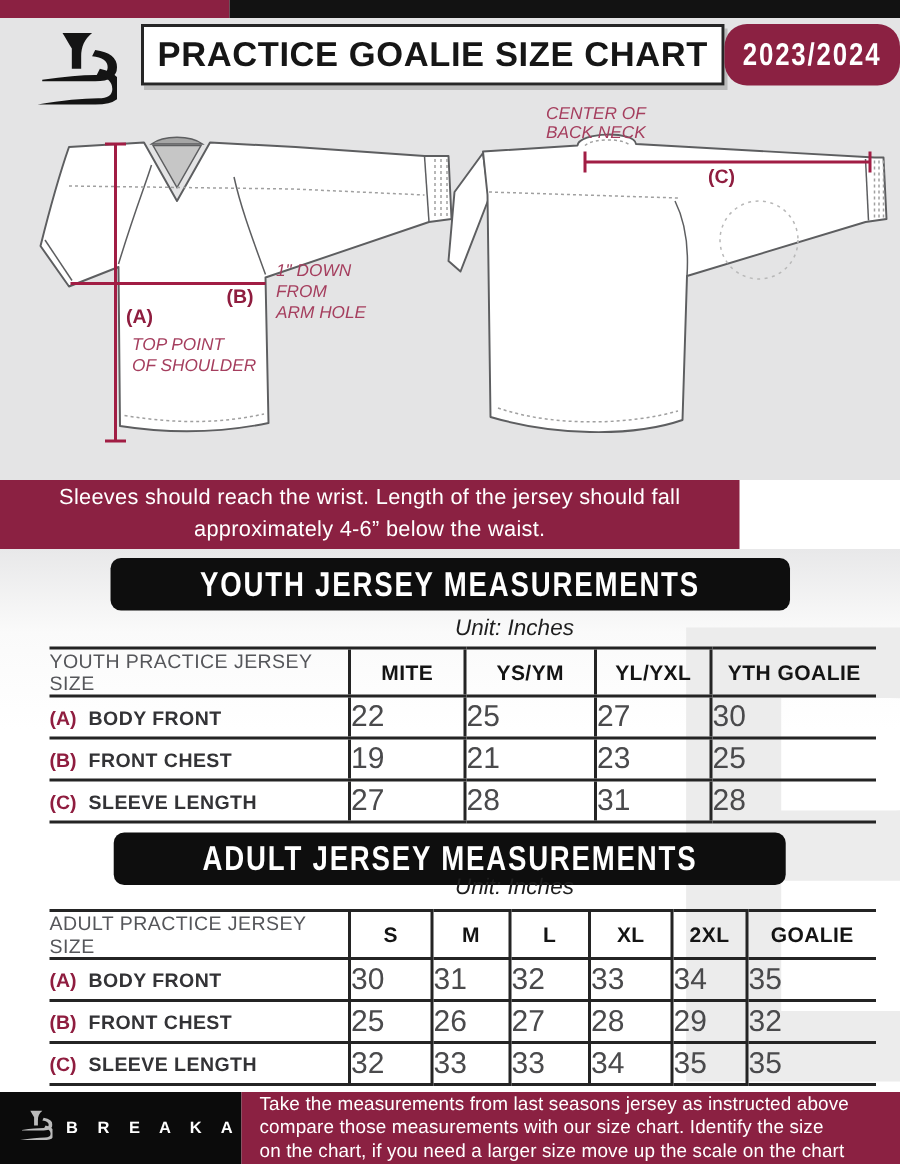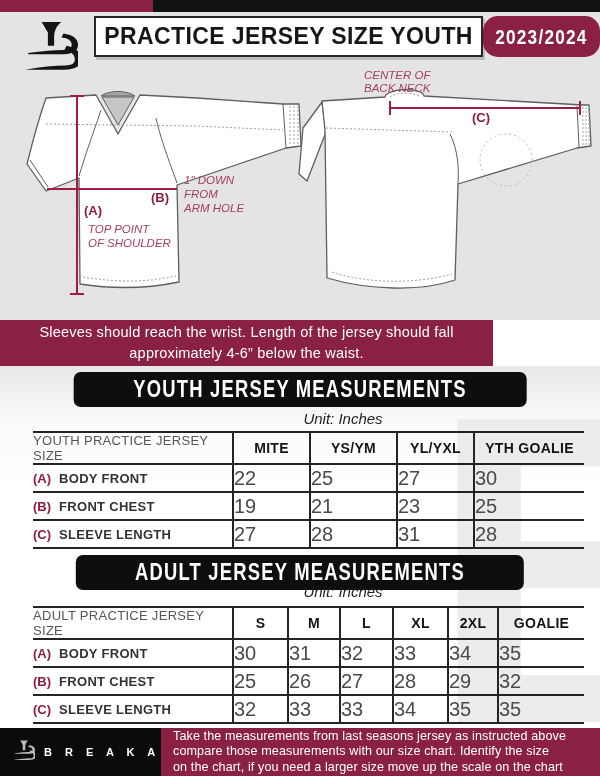--- a/index.html
+++ b/index.html
@@ -87,21 +87,21 @@
 
     <svg class="logo-mark" viewBox="0 0 52 56">
       <g fill="#141414">
         <path d="M17 1 h19 c-5 4 -7 9 -7 15 v8 h-6 v-13 c-2 -3 -4 -7 -6 -10 z"></path>
         <path d="M4 31 q21 -3 34 -3 q8 0 8 -5 q0 -6 -10 -7 l2 -4 q14 2 14 11 q0 9 -14 9 h-34 z"></path>
         <path d="M1 47 q24 -4 39 -4 q9 0 9 -6 q0 -7 -10 -9 l2 -4 q14 3 14 13 q0 10 -17 10 h-37 z"></path>
       </g>
     </svg>
 
     <div class="title-box">
-      <span class="title-text">PRACTICE JERSEY SIZE YOUTH</span>
+      <span class="title-text">PRACTICE GOALIE SIZE CHART</span>
     </div>
     <div class="year-box">
       <span class="year-text">2023/2024</span>
     </div>
 
     <svg class="diagram-svg" viewBox="0 0 600 252">
 
       <g>
         <path class="jersey" d="M322,34 L303,60 L299,106 L307,113 L326,64 Z"></path>
         <path class="jersey" d="M322,33 L385,29 C386,20 423,19 424,28 L583,37 L589,37 L591,78 L577,80

